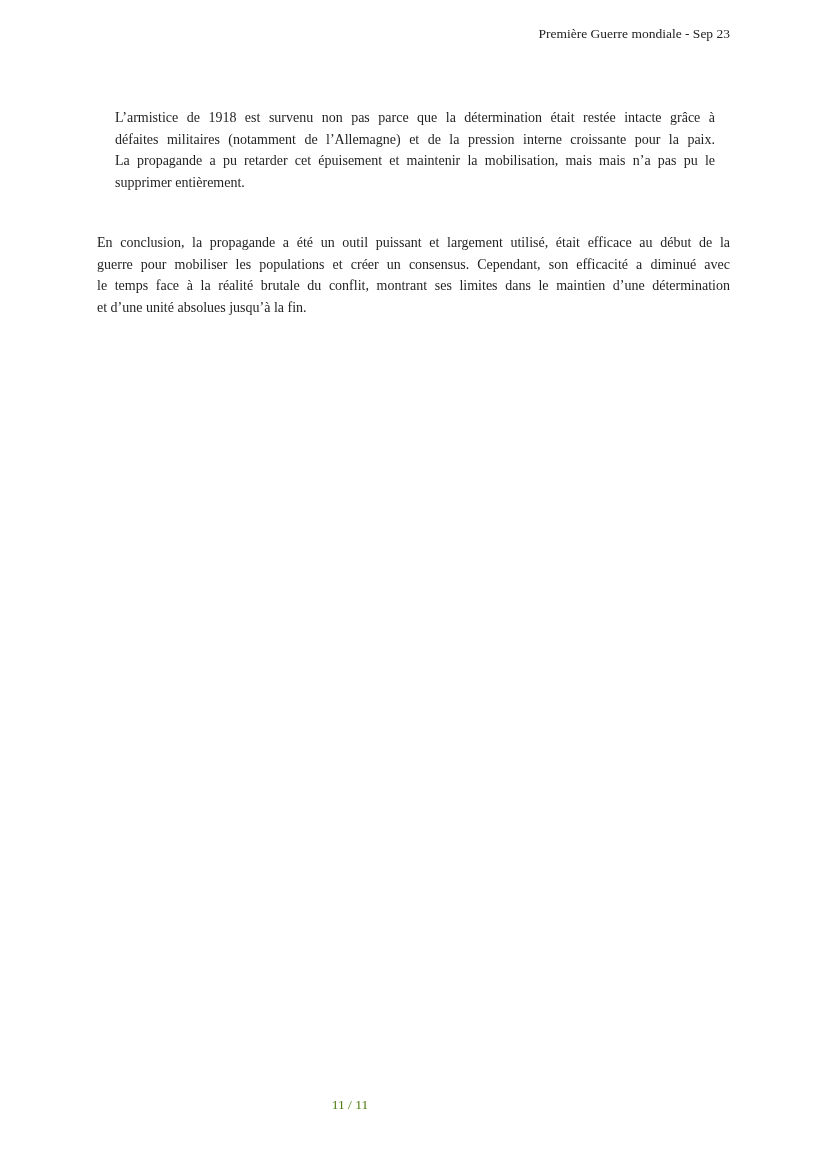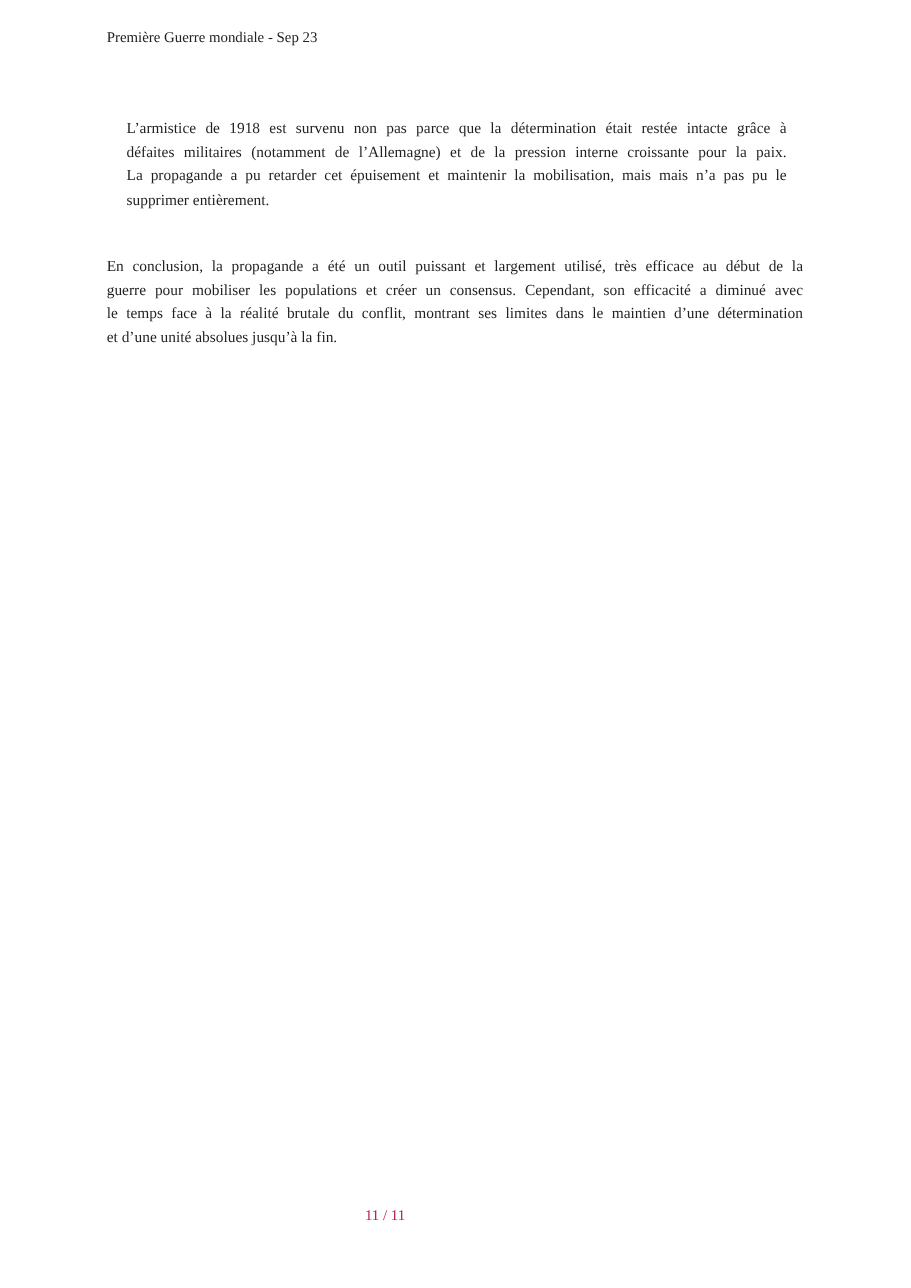--- a/index.html
+++ b/index.html
@@ -14,20 +14,21 @@
     background: #ffffff;
     font-family: "Liberation Serif", "DejaVu Serif", serif;
     color: #1f1f1f;
     overflow: hidden;
   }
   .doc-header {
     position: absolute;
     top: 26px;
     left: 97px;
     width: 633px;
+    text-align: right;
     font-size: 13.5px;
     line-height: 16px;
     color: #222222;
   }
   .para {
     position: absolute;
     font-size: 14px;
   }
   .para-quote {
     top: 91px;
@@ -49,39 +50,39 @@
   .tline-last {
     text-align-last: left;
   }
   .doc-footer {
     position: absolute;
     top: 1097px;
     left: 0;
     width: 700px;
     text-align: center;
     font-size: 13.5px;
-    color: #be185d;
+    color: #4d7c0f;
   }
 </style>
 </head>
 <body>
 
 <div class="page">
 
   <div class="doc-header">Première Guerre mondiale - Sep 23</div>
 
   <div class="para para-quote">
       <div class="tline">L’armistice de 1918 est survenu non pas parce que la détermination était restée intacte grâce à</div>
       <div class="tline">défaites militaires (notamment de l’Allemagne) et de la pression interne croissante pour la paix.</div>
       <div class="tline">La propagande a pu retarder cet épuisement et maintenir la mobilisation, mais mais n’a pas pu le</div>
       <div class="tline tline-last">supprimer entièrement.</div>
     </div>
 
   <div class="para para-conclusion">
-      <div class="tline">En conclusion, la propagande a été un outil puissant et largement utilisé, très efficace au début de la</div>
+      <div class="tline">En conclusion, la propagande a été un outil puissant et largement utilisé, était efficace au début de la</div>
       <div class="tline">guerre pour mobiliser les populations et créer un consensus. Cependant, son efficacité a diminué avec</div>
       <div class="tline">le temps face à la réalité brutale du conflit, montrant ses limites dans le maintien d’une détermination</div>
       <div class="tline tline-last">et d’une unité absolues jusqu’à la fin.</div>
     </div>
 
   <div class="doc-footer">11 / 11</div>
 
 </div>
 
 </body></html>

